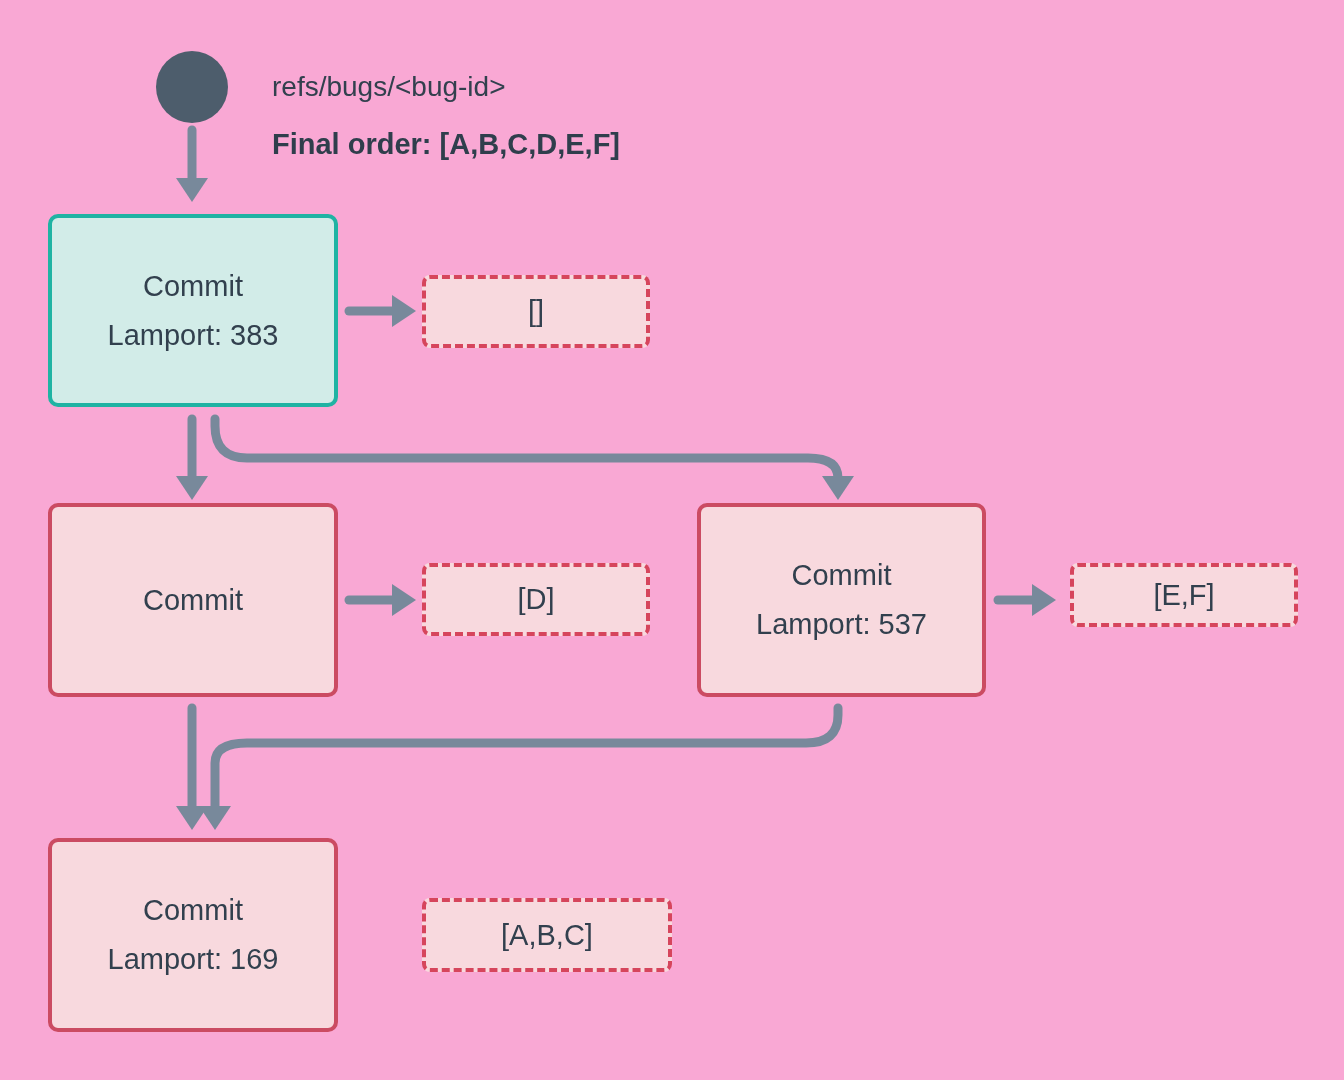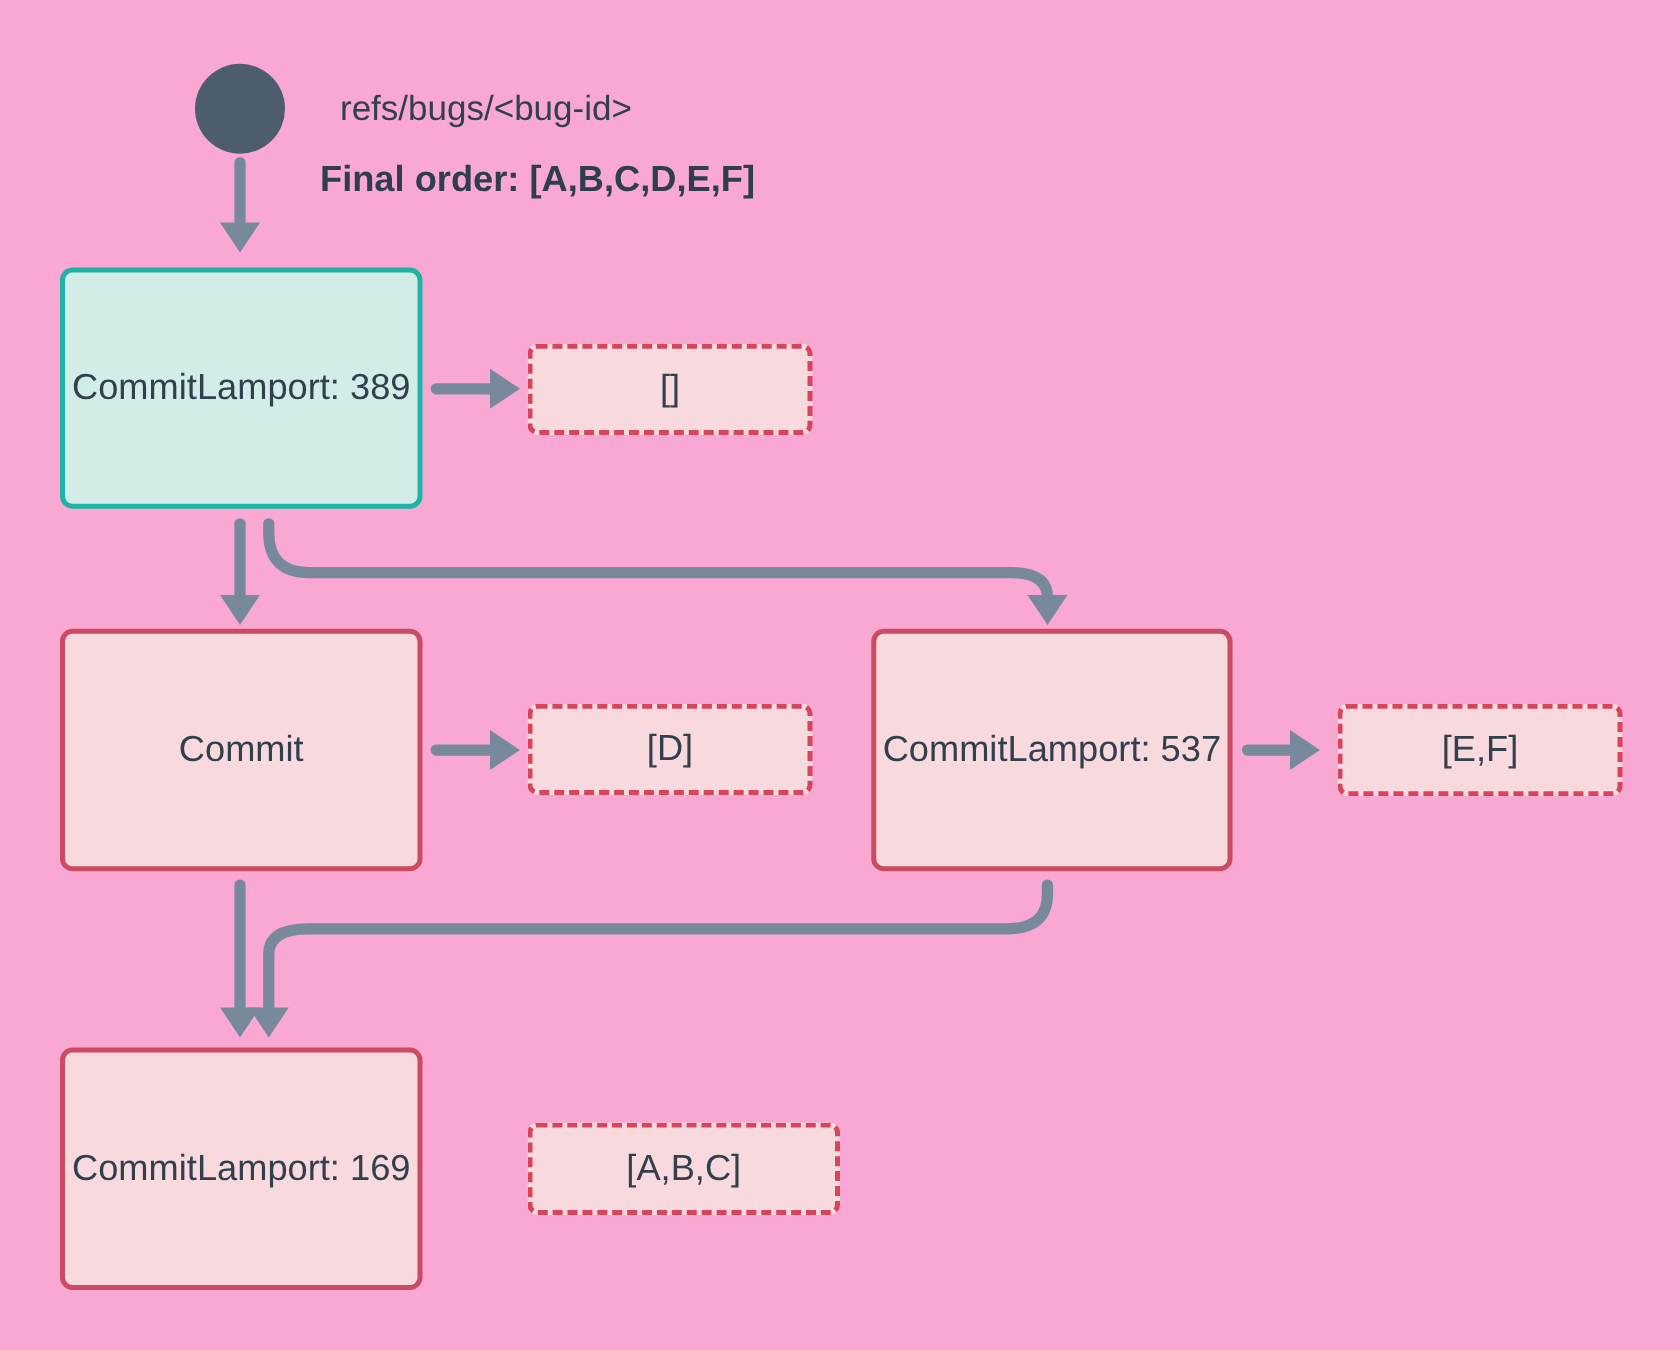--- a/index.html
+++ b/index.html
@@ -16,31 +16,31 @@
   .ref-node {
     position: absolute; left: 156px; top: 51px;
     width: 72px; height: 72px; border-radius: 50%;
     background: #4d5d6c;
   }
   .ref-label {
     position: absolute; left: 272px; top: 69px;
     font-size: 28px; line-height: 36px; color: #32404e;
   }
   .order-label {
-    position: absolute; left: 256px; top: 125px;
+    position: absolute; left: 272px; top: 125px;
     font-size: 29px; line-height: 38px; font-weight: 700; color: #2f3e4c;
   }
 
   .node {
     position: absolute;
     width: 290px; height: 194px;
     box-sizing: border-box;
     border: 4px solid;
     border-radius: 10px;
-    display: flex; flex-direction: row;
+    display: flex; flex-direction: column;
     align-items: center; justify-content: center;
   }
   .node.head { background: #d2ece8; border-color: #1fb3a3; }
   .node.red  { background: #f8d9de; border-color: #cb4b62; }
   .node-line { font-size: 29px; line-height: 49px; color: #32404e; white-space: nowrap; }
 
   .n-864 { left: 48px; top: 214px; height: 193px; }
   .n-246 { left: 48px; top: 503px; }
   .n-537 { left: 697px; top: 503px; width: 289px; }
   .n-127 { left: 48px; top: 838px; }
@@ -50,21 +50,21 @@
     width: 228px; height: 73px;
     box-sizing: border-box;
     border: 4px dashed #d6455c;
     border-radius: 8px;
     background: #f8d9de;
     display: flex; align-items: center; justify-content: center;
     font-size: 29px; color: #32404e; white-space: nowrap;
   }
   .op-empty { left: 422px;  top: 275px; }
   .op-d     { left: 422px;  top: 563px; }
-  .op-ef    { left: 1070px; top: 563px; height: 74px; }
+  .op-ef    { left: 1070px; top: 563px; height: 64px; }
   .op-abc   { left: 422px;  top: 898px; height: 74px; width: 250px; }
 </style>
 </head>
 <body>
 
 <div class="stage">
 
   <svg class="edges" viewBox="0 0 1344 1080" xmlns="http://www.w3.org/2000/svg">
     <g stroke="#78899b" stroke-width="9" fill="none" stroke-linecap="round">
       <path d="M192 130 V180"></path>
@@ -87,21 +87,21 @@
       <polygon points="199,806 231,806 215,830"></polygon>
     </g>
   </svg>
 
   <div class="ref-node"></div>
   <div class="ref-label">refs/bugs/&lt;bug-id&gt;</div>
   <div class="order-label">Final order: [A,B,C,D,E,F]</div>
 
   <div class="node head n-864">
     <span class="node-line">Commit</span>
-    <span class="node-line">Lamport: 389</span>
+    <span class="node-line">Lamport: 383</span>
   </div>
 
   <div class="node red n-246">
     <span class="node-line">Commit</span>
   </div>
 
   <div class="node red n-537">
     <span class="node-line">Commit</span>
     <span class="node-line">Lamport: 537</span>
   </div>

